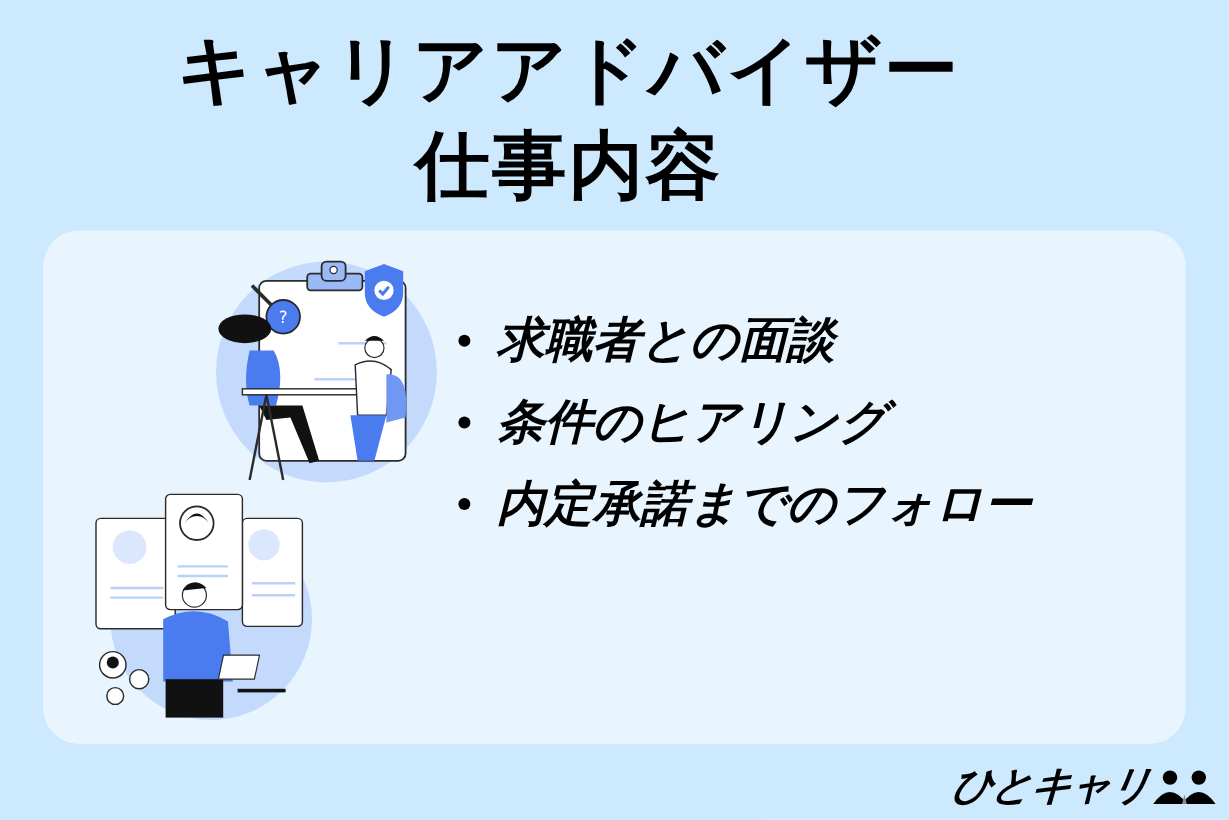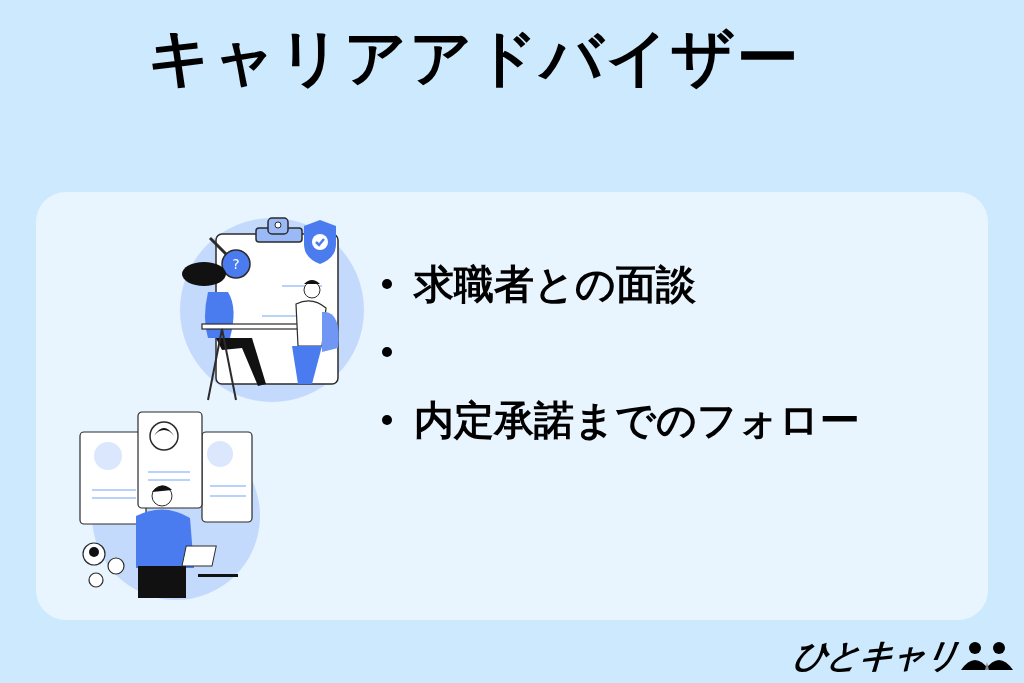--- a/index.html
+++ b/index.html
@@ -18,40 +18,41 @@
     .title .line { display: block; }
     .card {
       position: absolute; left: 36px; top: 192px; width: 952px; height: 428px;
       background: #e8f5fe; border-radius: 30px;
     }
     .list {
       position: absolute; left: 372px; top: 250px; list-style: none;
     }
     .list li {
       font-weight: bold; font-size: 40px; line-height: 68px; height: 68px;
-      white-space: nowrap; display: flex; align-items: center;
+      white-space: nowrap; display: flex; align-items: center; font-style: italic;
     }
     .list .bullet {
       display: inline-block; width: 10px; height: 10px; border-radius: 50%;
       background: #000; margin: 0 22px 0 10px;
     }
     .illus { position: absolute; }
     .logo {
       position: absolute; right: 8px; bottom: 8px; display: flex; align-items: center;
     }
     .logo .brand {
       font-weight: bold; font-style: italic; font-size: 34px; letter-spacing: -2px;
       transform: skewX(-10deg); line-height: 40px;
     }
   </style>
 </head>
 <body>
 
 <h1 class="title">
   <span class="line">キャリアアドバイザー</span>
+  <span class="line">仕事内容</span>
 </h1>
 
 <div class="card"></div>
 
 <svg class="illus" style="left:172px;top:208px" width="196" height="196" viewBox="0 0 196 196">
   <circle cx="100" cy="102" r="92" fill="#c4dafc"></circle>
 
   <rect x="44" y="26" width="122" height="150" rx="6" fill="#fff" stroke="#2b2b2b" stroke-width="1.5"></rect>
   <rect x="84" y="20" width="46" height="14" rx="3" fill="#9ab9f7" stroke="#2b2b2b" stroke-width="1.5"></rect>
   <rect x="96" y="10" width="20" height="16" rx="4" fill="#9ab9f7" stroke="#2b2b2b" stroke-width="1.5"></rect>
@@ -116,20 +117,21 @@
   <circle cx="30" cy="174" r="7" fill="#fff" stroke="#2b2b2b" stroke-width="1.2"></circle>
 </svg>
 
 <ul class="list">
   <li>
     <span class="bullet"></span>
     <span>求職者との面談</span>
   </li>
   <li>
     <span class="bullet"></span>
+    <span>条件のヒアリング</span>
   </li>
   <li>
     <span class="bullet"></span>
     <span>内定承諾までのフォロー</span>
   </li>
 </ul>
 
 <div class="logo">
   <span class="brand">ひとキャリ</span>
   <svg width="58" height="30" viewBox="0 0 58 30">

